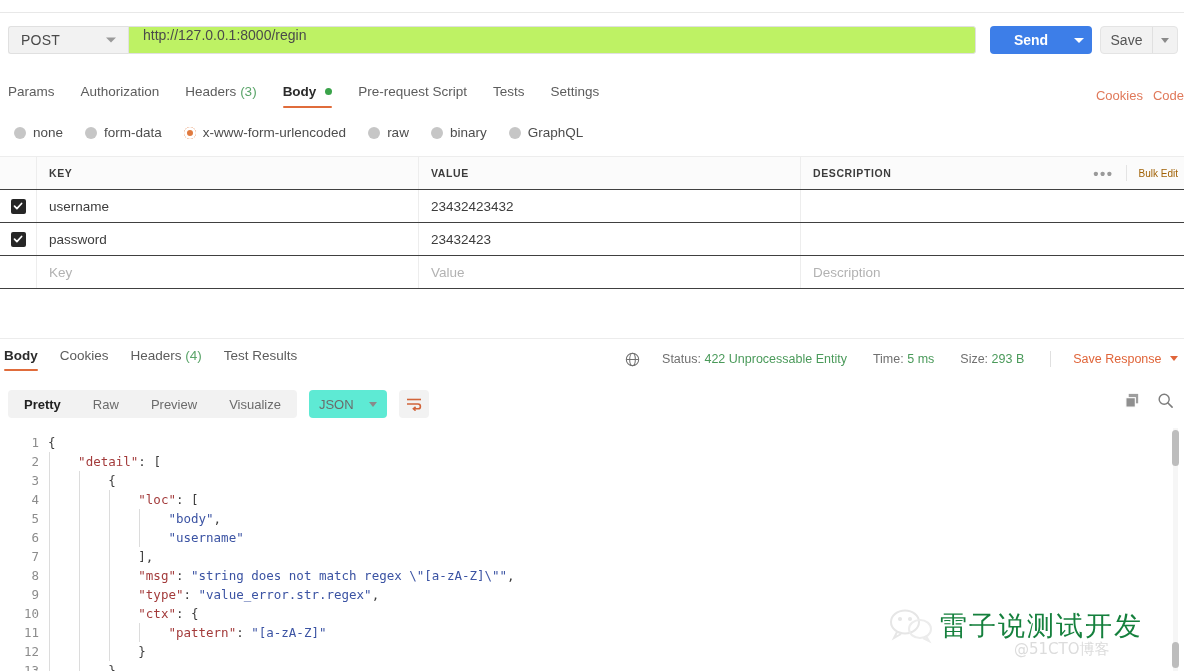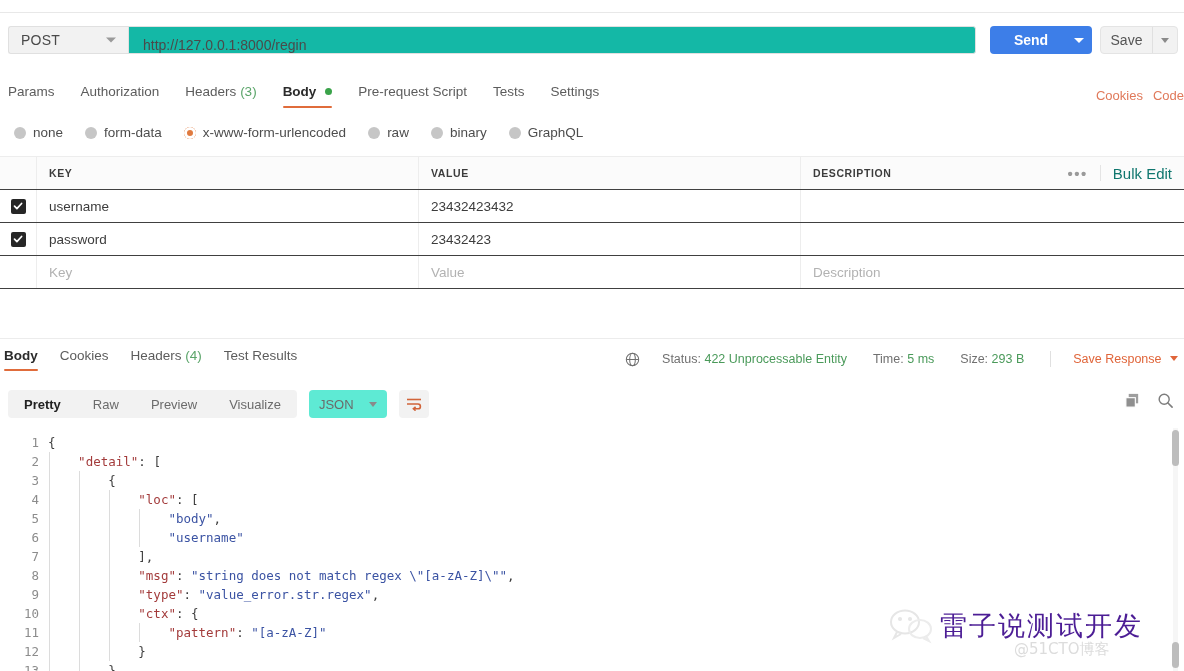--- a/index.html
+++ b/index.html
@@ -31,22 +31,22 @@
   }
   .method-label {
     font-size: 14px; color: #4a4a4a; letter-spacing: .2px;
   }
   .method-caret {
     position: absolute; right: 12px; top: 50%; transform: translateY(-50%);
     width: 0; height: 0; border-left: 5px solid transparent;
     border-right: 5px solid transparent; border-top: 5px solid #9a9a9a;
   }
   .url-input {
-    flex: 1; background: #14b8a6; border: 1px solid #e0e0e0;
-    border-radius: 0 3px 3px 0; display: flex; align-items: flex-end;
+    flex: 1; background: #bef264; border: 1px solid #e0e0e0;
+    border-radius: 0 3px 3px 0; display: flex; align-items: flex-start;
     padding: 0 14px; font-size: 14px; color: #4a4a4a;
     max-width: 848px;
   }
   .send-wrap {
     margin-left: 14px; display: flex; align-items: stretch;
     background: #3d7ee8; border-radius: 4px; overflow: hidden;
     width: 102px;
   }
   .send-btn {
     flex: 1; display: flex; align-items: center; justify-content: center;
@@ -139,38 +139,38 @@
     width: 382px; flex: none; padding-left: 12px; align-self: stretch;
     display: flex; align-items: center; border-right: 1px solid #ededed;
   }
   .c-val {
     width: 382px; flex: none; padding-left: 12px; align-self: stretch;
     display: flex; align-items: center; border-right: 1px solid #ededed;
   }
   .c-desc {
     flex: 1; padding-left: 12px; align-self: stretch;
     display: flex; align-items: center; justify-content: space-between;
-    padding-right: 12px;
+    padding-right: 6px;
   }
   .kv-head .c-chk, .kv-head .c-key, .kv-head .c-val, .kv-head .c-desc {
     font-size: 10.5px; letter-spacing: .6px; color: #3c3c3c;
   }
   .kv-cell-txt { font-size: 13.5px; color: #3c3c3c; }
   .kv-cell-txt.ph { color: #b2b2b2; }
   .chk {
     width: 15px; height: 15px; border-radius: 2px; background: #262626;
     display: flex; align-items: center; justify-content: center;
     cursor: pointer;
   }
   .chk svg { display: block; }
   .head-right { display: flex; align-items: center; gap: 12px; }
   .dots { font-size: 15px; color: #9a9a9a; letter-spacing: 1.5px; cursor: pointer;
           line-height: 1; font-weight: bold; }
   .vdiv { width: 1px; height: 16px; background: #e4e4e4; }
-  .bulk { font-size: 15px; color: #0f766e; cursor: pointer; font-weight: normal;
+  .bulk { font-size: 10px; color: #a16207; cursor: pointer; font-weight: normal;
           letter-spacing: 0; white-space: nowrap; }
 
   
   .pane-div {
     position: absolute; left: 0; top: 338px; width: 1184px; height: 1px;
     background: #ececec;
   }
 
   
   .res-tabs {
@@ -278,21 +278,21 @@
     position: absolute; right: 5px; top: 214px; width: 7px; height: 26px;
     background: #bdbdbd; border-radius: 4px;
   }
 
   
   .wm {
     position: absolute; left: 888px; top: 608px; display: flex;
     align-items: center; pointer-events: none; user-select: none;
   }
   .wm-text {
-    font-size: 27px; color: #4c1d95; letter-spacing: 2px;
+    font-size: 27px; color: #15803d; letter-spacing: 2px;
     font-family: "DejaVu Sans", sans-serif;
   }
   .wm-sub {
     position: absolute; left: 1014px; top: 640px; font-size: 15px;
     color: #dcdcdc; pointer-events: none; user-select: none;
     font-family: "DejaVu Sans", sans-serif;
   }
 </style>
 </head>
 <body>

